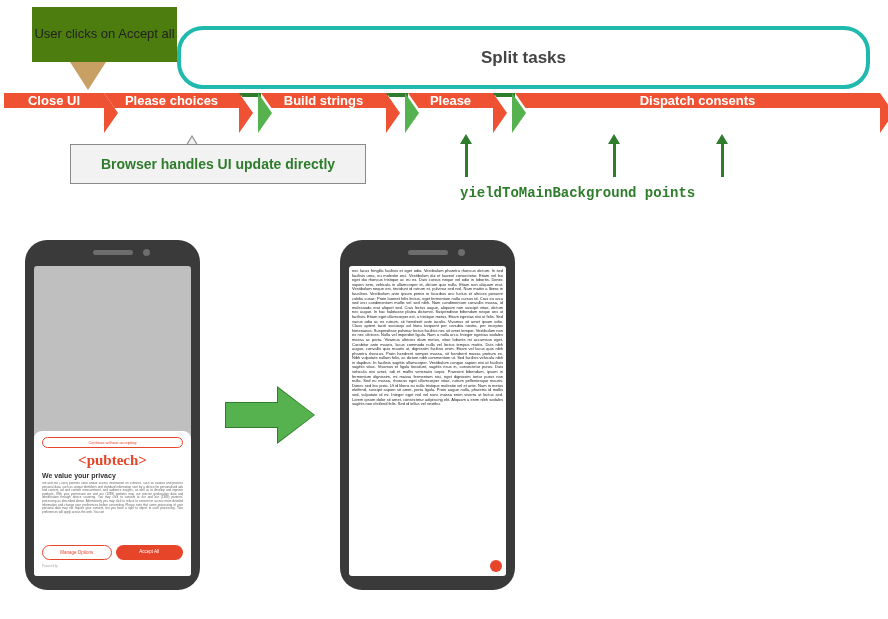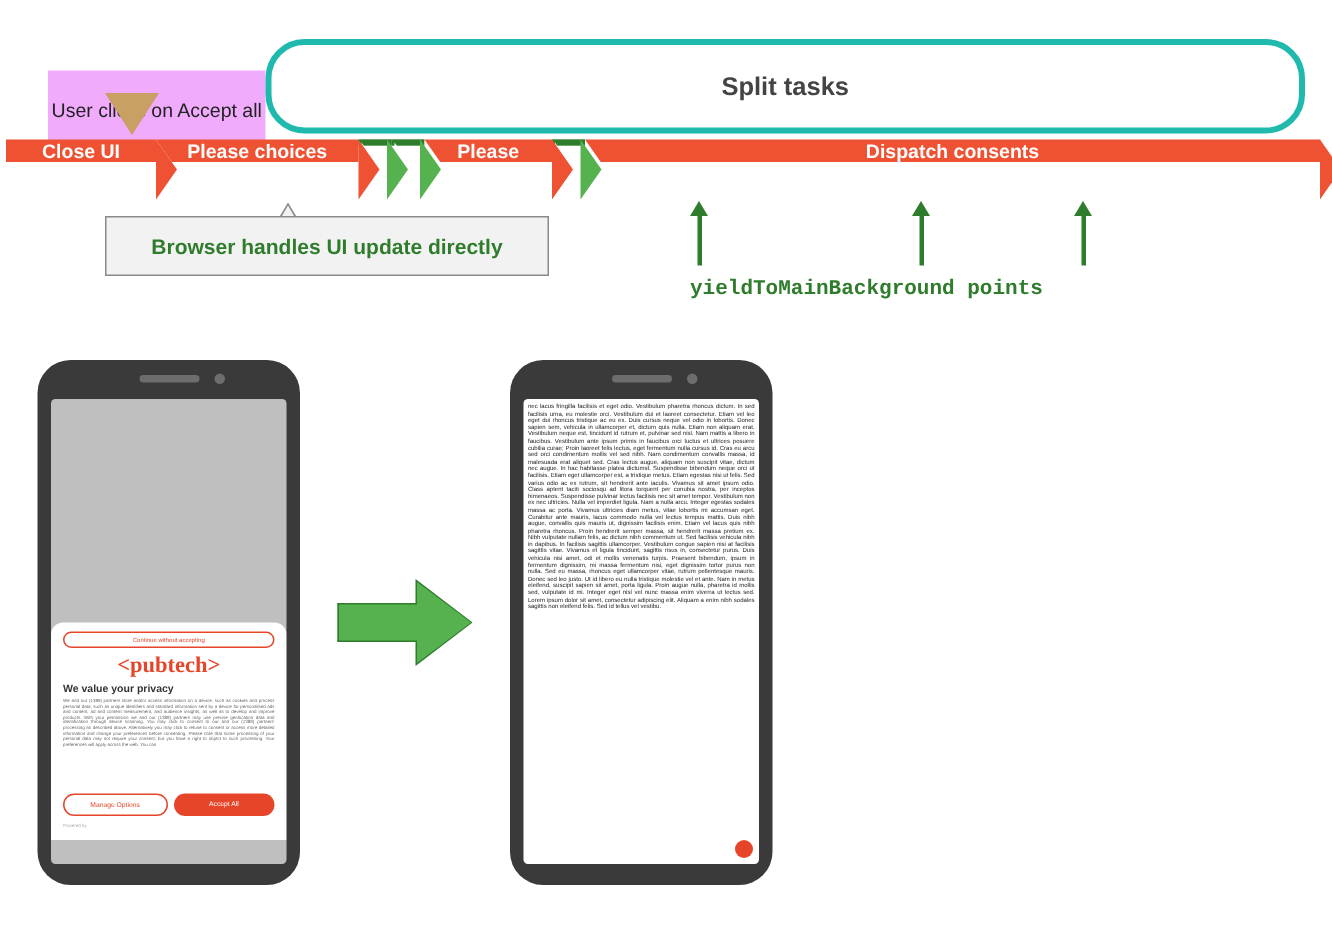--- a/index.html
+++ b/index.html
@@ -10,29 +10,28 @@
     width: 888px;
     height: 619px;
     position: relative;
   }
   .callout {
     position: absolute;
     left: 32px;
     top: 7px;
     width: 145px;
     height: 55px;
-    background: #f0abfc;
+    background: #4d7c0f;
     display: flex;
     align-items: center;
     justify-content: center;
     text-align: center;
     font-size: 13px;
     color: #222;
     line-height: 1.3;
-    margin-top: 40px;
   }
   .callout-tail {
     position: absolute;
     left: 70px;
     top: 62px;
     width: 0; height: 0;
     border-left: 18px solid transparent;
     border-right: 18px solid transparent;
     border-top: 28px solid #c9a063;
   }
@@ -213,21 +212,21 @@
     font-size: 4px;
     line-height: 1.15;
     color: #222;
     padding: 3px;
     word-wrap: break-word;
     text-align: justify;
     overflow: hidden;
   }
   .cmp {
     position: absolute;
-    bottom: 16px;
+    bottom: 0;
     left: 0;
     right: 0;
     background: #fff;
     border-radius: 8px 8px 0 0;
     padding: 6px 8px 8px 8px;
   }
   .cmp-top {
     border: 1px solid #e7452a;
     color: #e7452a;
     border-radius: 14px;
@@ -341,20 +340,23 @@
 </div>
 
 <div class="chevron-bar">
   <div class="chev orange" style="flex:0 0 100px;">
     <span>Close UI</span>
   </div>
   <div class="chev orange notch" style="flex:0 0 135px;">
     <span>Please choices</span>
   </div>
   <div class="chev green notch green-sliver"></div>
+  <div class="chev orange notch" style="flex:0 0 125px;">
+    <span>Build strings</span>
+  </div>
   <div class="chev green notch green-sliver"></div>
   <div class="chev orange notch" style="flex:0 0 85px;">
     <span>Please</span>
   </div>
   <div class="chev green notch green-sliver"></div>
   <div class="chev orange notch" style="flex:1;">
     <span>Dispatch consents</span>
   </div>
 </div>
 

